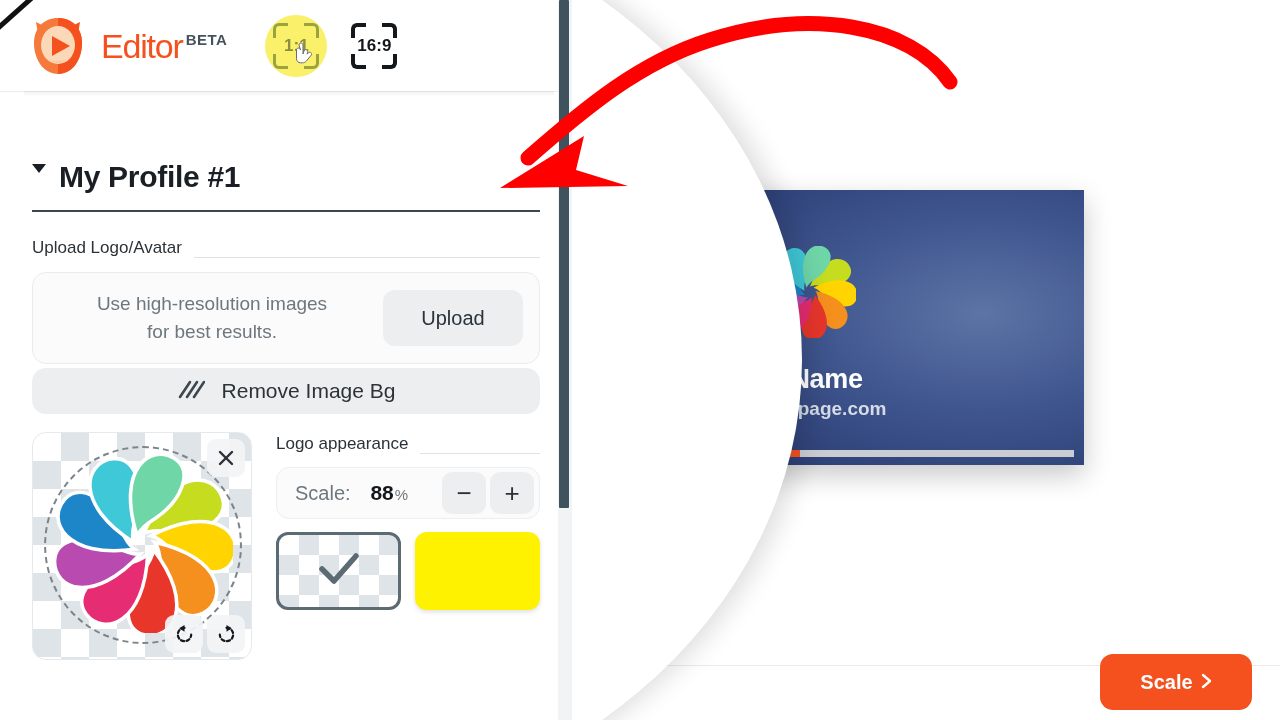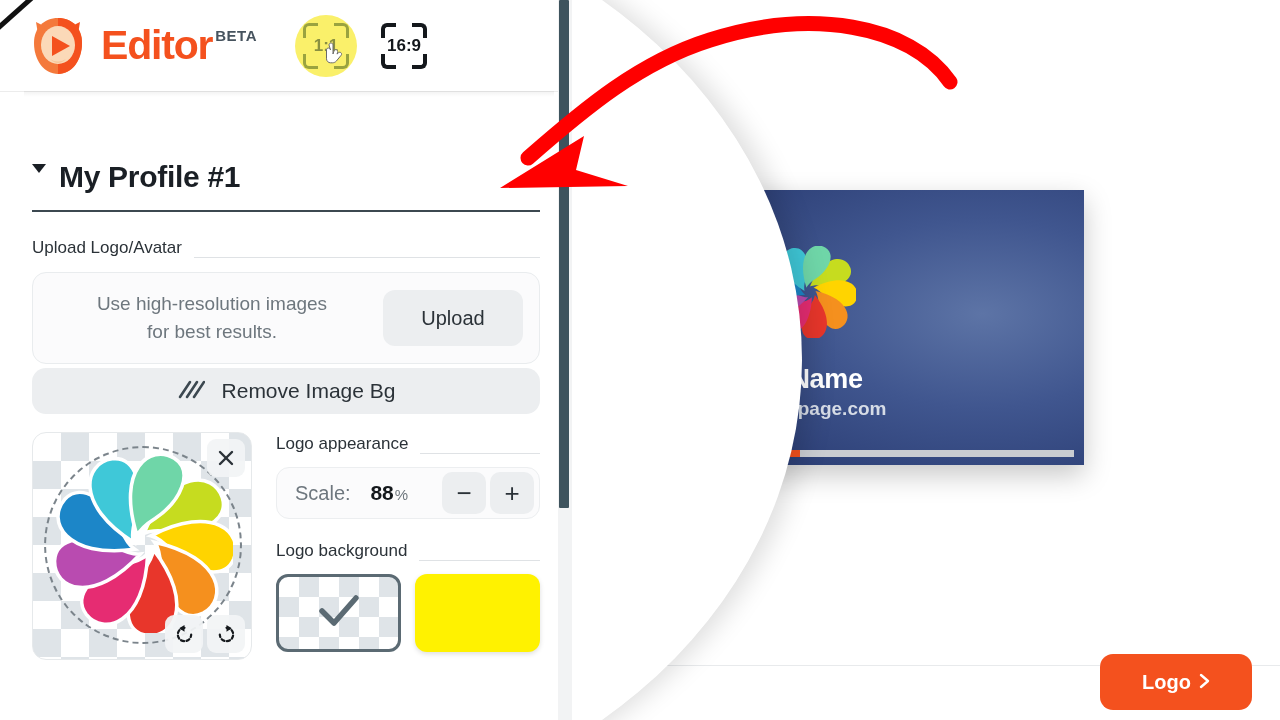--- a/index.html
+++ b/index.html
@@ -38,22 +38,22 @@
     height: 6px;
     background: linear-gradient(180deg, rgba(0,0,0,.055), rgba(0,0,0,0));
     pointer-events: none;
   }
 
   
   .brand { display: flex; align-items: center; gap: 9px; }
   .lion-mark { width: 68px; height: 68px; position: relative; flex: none; }
   .brand-wordmark { position: relative; display: flex; align-items: flex-start; }
   .brand-word {
-    font-size: 41px;
-    font-weight: 700;
+    font-size: 34px;
+    font-weight: 400;
     color: #F4511E;
     letter-spacing: -1.2px;
     line-height: 1;
     font-family: "Liberation Sans", sans-serif;
   }
   .brand-beta {
     font-size: 15px;
     font-weight: 700;
     color: #46535e;
     letter-spacing: .5px;
@@ -555,24 +555,20 @@
             <span class="rule"></span>
           </div>
 
           <div class="scale-box">
             <span class="scale-label">Scale:</span>
             <span class="scale-value"><span>88</span><span class="pct">%</span></span>
             <button class="step-btn">−</button>
             <button class="step-btn">+</button>
           </div>
 
-          <div class="section-head" style="margin-top:22px">
-            <span class="label">Logo background</span>
-            <span class="rule"></span>
-          </div>
 
           <div class="swatch-row">
             <div class="swatch transparent">
               <span class="check">
                 <svg width="42" height="34" viewBox="0 0 42 34">
                   <polyline points="4,17 16,29 38,4" fill="none" stroke="#5b6a73" stroke-width="5.5" stroke-linecap="round" stroke-linejoin="round"></polyline>
                 </svg>
               </span>
             </div>
             <div class="swatch yellow"></div>
@@ -609,21 +605,21 @@
       <div class="card-url">Webpage.com</div>
       <div class="card-bar"></div>
       <div class="card-bar2"></div>
     </div>
 
     <div class="curl"></div>
 
     <div class="stage-divider"></div>
 
     <button class="next-btn">
-      <span>Logo</span>
+      <span>Scale</span>
       <span>
         <svg width="11" height="16" viewBox="0 0 11 16">
           <polyline points="2,2 9,8 2,14" fill="none" stroke="#ffffff" stroke-width="2.4" stroke-linecap="round" stroke-linejoin="round"></polyline>
         </svg>
       </span>
     </button>
   </div>
 
   <div class="annot-arrow">
     <svg width="500" height="210" viewBox="0 0 500 210">

